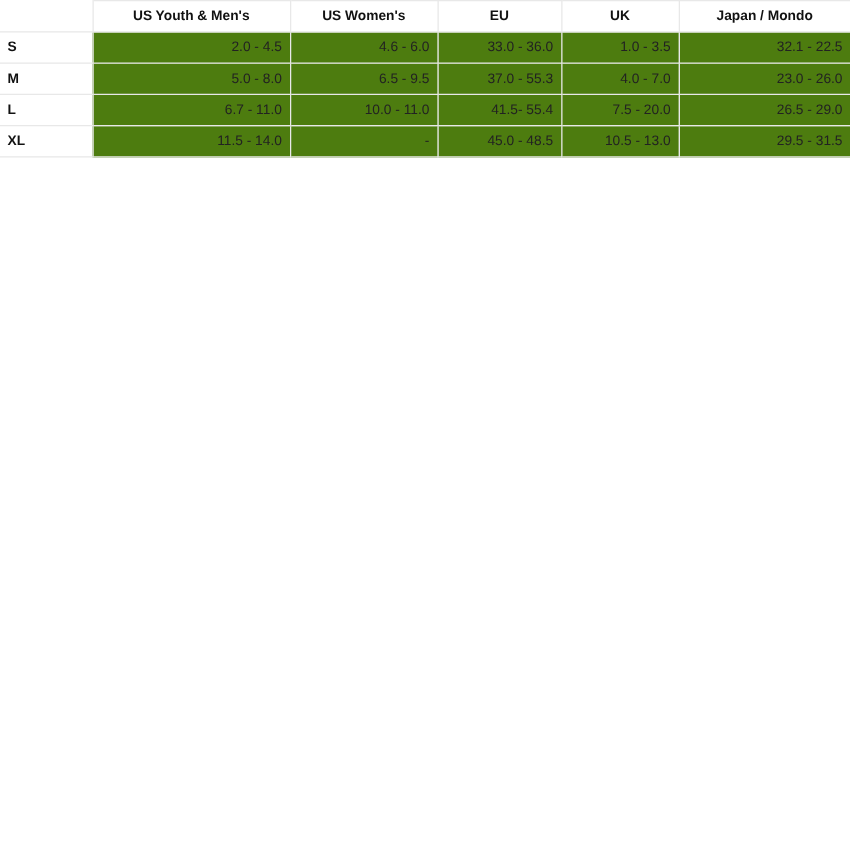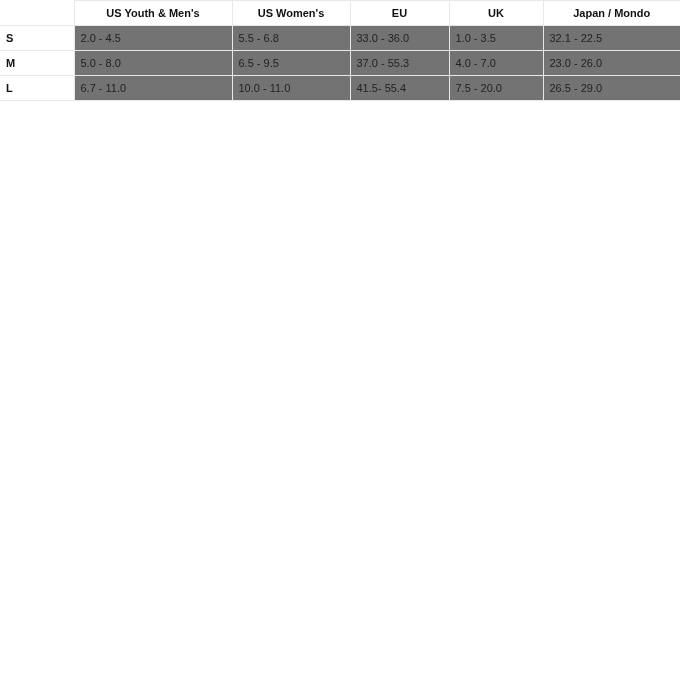--- a/index.html
+++ b/index.html
@@ -57,24 +57,24 @@
   table.size-table tbody th.row-label {
     font-weight: bold;
     text-align: left;
     font-size: 11px;
     color: #111111;
     border-left: none;
     background: #ffffff;
     padding-left: 6px;
   }
   table.size-table tbody td {
-    text-align: left;
+    text-align: right;
     font-size: 11px;
     color: #222222;
-    background: #737373;
+    background: #4d7c0f;
   }
   table.size-table tr > *:last-child {
     border-right: none;
   }
 </style>
 </head>
 <body>
 
 <div class="page">
   <table class="size-table">
@@ -93,36 +93,44 @@
         <th>US Women's</th>
         <th>EU</th>
         <th>UK</th>
         <th>Japan / Mondo</th>
       </tr>
     </thead>
     <tbody>
       <tr>
         <th class="row-label">S</th>
         <td>2.0 - 4.5</td>
-        <td>5.5 - 6.8</td>
+        <td>4.6 - 6.0</td>
         <td>33.0 - 36.0</td>
         <td>1.0 - 3.5</td>
         <td>32.1 - 22.5</td>
       </tr>
       <tr>
         <th class="row-label">M</th>
         <td>5.0 - 8.0</td>
         <td>6.5 - 9.5</td>
         <td>37.0 - 55.3</td>
         <td>4.0 - 7.0</td>
         <td>23.0 - 26.0</td>
       </tr>
       <tr>
         <th class="row-label">L</th>
         <td>6.7 - 11.0</td>
         <td>10.0 - 11.0</td>
         <td>41.5- 55.4</td>
         <td>7.5 - 20.0</td>
         <td>26.5 - 29.0</td>
       </tr>
+      <tr>
+        <th class="row-label">XL</th>
+        <td>11.5 - 14.0</td>
+        <td>-</td>
+        <td>45.0 - 48.5</td>
+        <td>10.5 - 13.0</td>
+        <td>29.5 - 31.5</td>
+      </tr>
     </tbody>
   </table>
 </div>
 
 </body></html>

